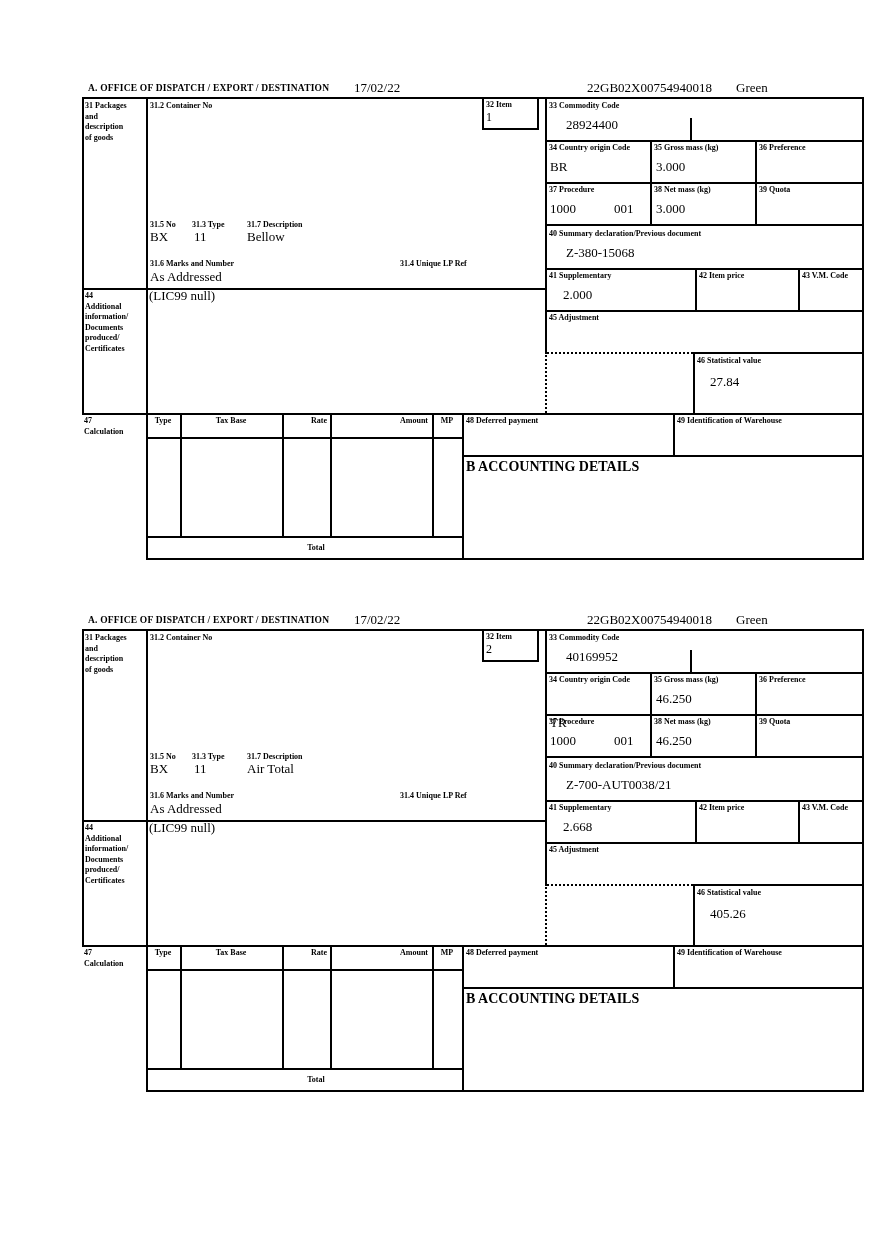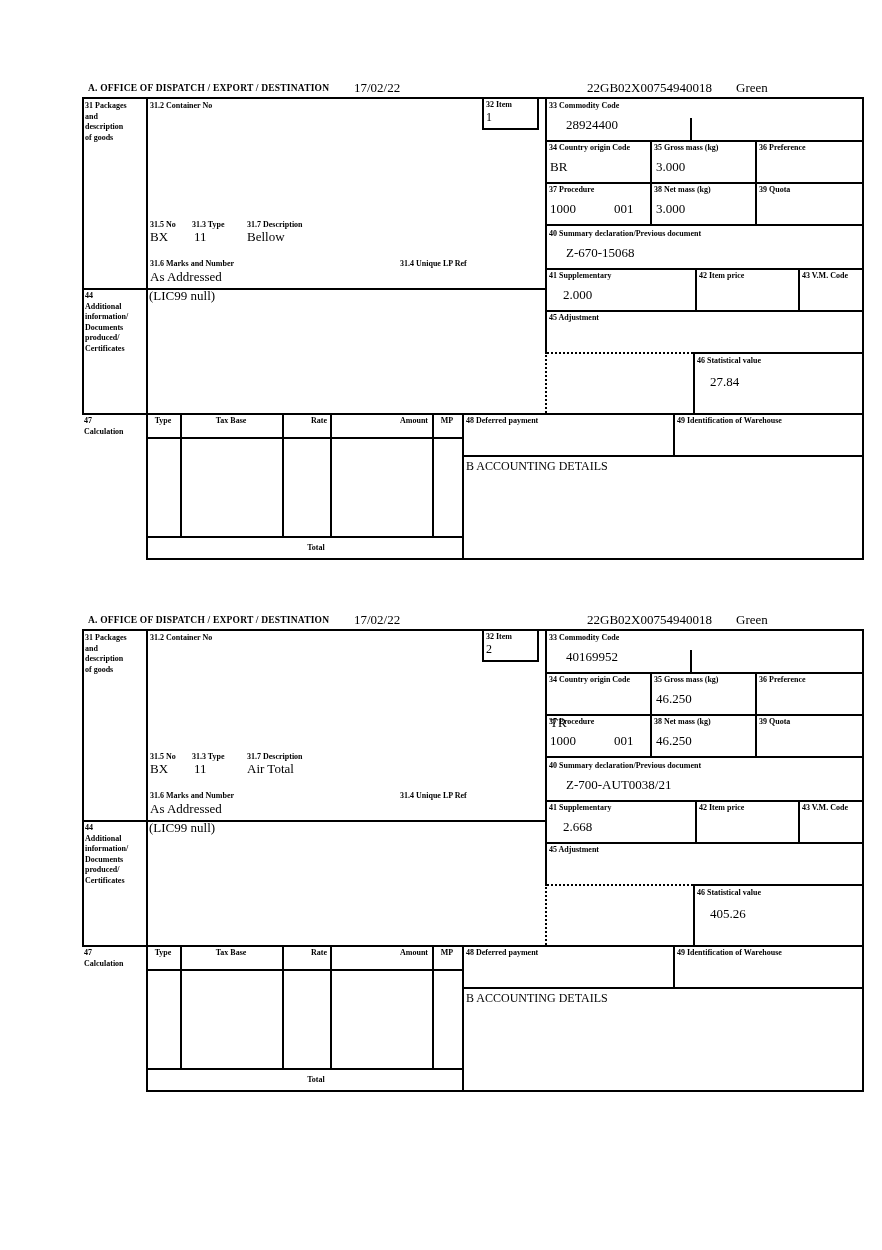--- a/index.html
+++ b/index.html
@@ -17,21 +17,21 @@
   .hline{position:absolute;height:2px;background:#000;}
   .vline{position:absolute;width:2px;background:#000;}
   .hline.dot{height:0;background:none;border-top:2px dotted #000;}
   .vline.dot{width:0;background:none;border-left:2px dotted #000;}
   .lbl{position:absolute;font-size:8px;font-weight:bold;line-height:10.5px;white-space:pre-line;}
   .val{position:absolute;font-size:13px;line-height:14px;white-space:nowrap;}
   .val.sm{font-size:12px;}
   .hdr-office{position:absolute;font-size:9.5px;font-weight:bold;letter-spacing:.2px;}
   .hdr-num{position:absolute;font-size:13px;}
   .colhdr{position:absolute;top:334px;font-size:8px;font-weight:bold;}
-  .acct{position:absolute;font-size:12px;font-weight:normal;}
+  .acct{position:absolute;font-size:14px;font-weight:bold;}
 </style>
 </head>
 <body>
 
 <div class="canvas">
   <div id="blocks-root">
   <div class="block">
 
     <div class="hdr-office" style="left:6px;top:1px;">A. OFFICE OF DISPATCH / EXPORT / DESTINATION</div>
     <div class="hdr-num" style="left:272px;top:-2px;">17/02/22</div>
@@ -121,21 +121,21 @@
     <div class="val" style="left:484px;top:36px;">28924400</div>
     <div class="val" style="left:468px;top:78px;">BR</div>
     <div class="val" style="left:574px;top:78px;">3.000</div>
     <div class="val" style="left:468px;top:120px;">1000</div>
     <div class="val" style="left:532px;top:120px;">001</div>
     <div class="val" style="left:574px;top:120px;">3.000</div>
     <div class="val" style="left:68px;top:148px;">BX</div>
     <div class="val" style="left:112px;top:148px;">11</div>
     <div class="val" style="left:165px;top:148px;">Bellow</div>
     <div class="val" style="left:68px;top:188px;">As Addressed</div>
-    <div class="val" style="left:484px;top:164px;">Z-670-15068</div>
+    <div class="val" style="left:484px;top:164px;">Z-380-15068</div>
     <div class="val" style="left:481px;top:206px;">2.000</div>
     <div class="val" style="left:628px;top:293px;">27.84</div>
     <div class="val" style="left:67px;top:207px;">(LIC99 null)</div>
   </div>
 
   <div class="block">
 
     <div class="hdr-office" style="left:6px;top:1px;">A. OFFICE OF DISPATCH / EXPORT / DESTINATION</div>
     <div class="hdr-num" style="left:272px;top:-2px;">17/02/22</div>
     <div class="hdr-num" style="left:505px;top:-2px;">22GB02X00754940018</div>

